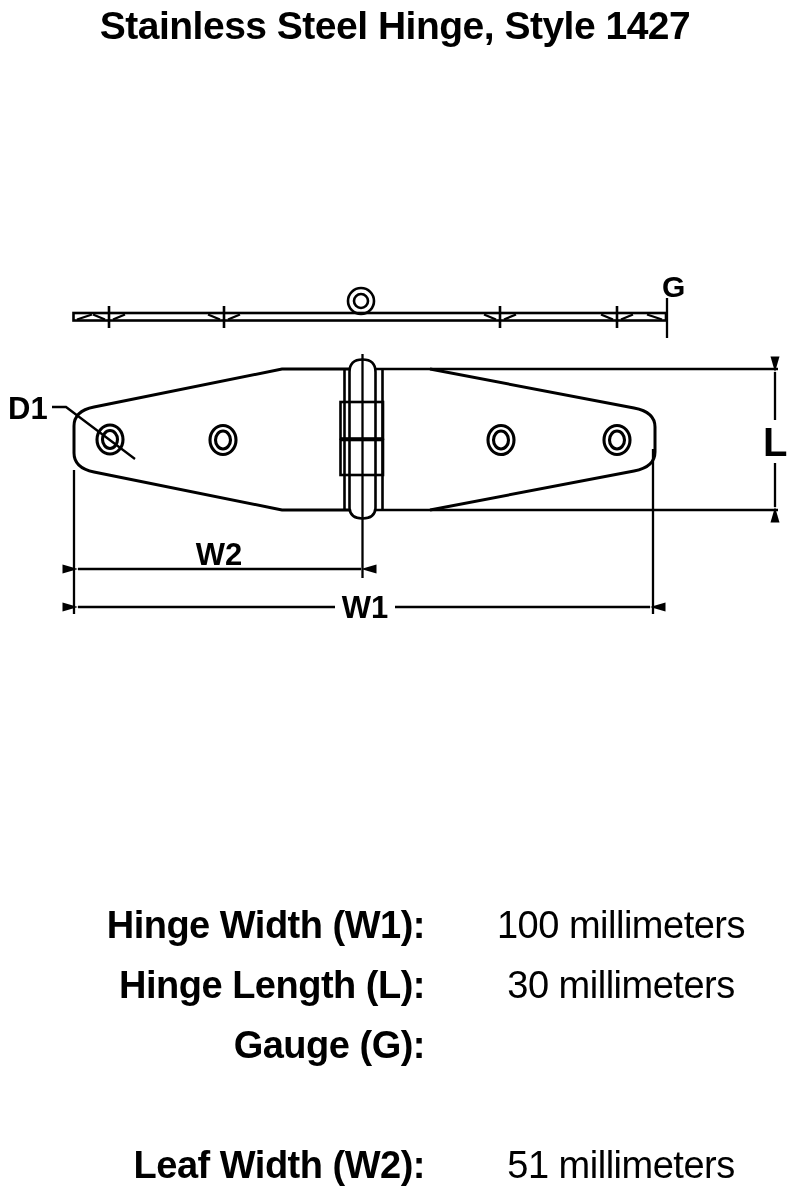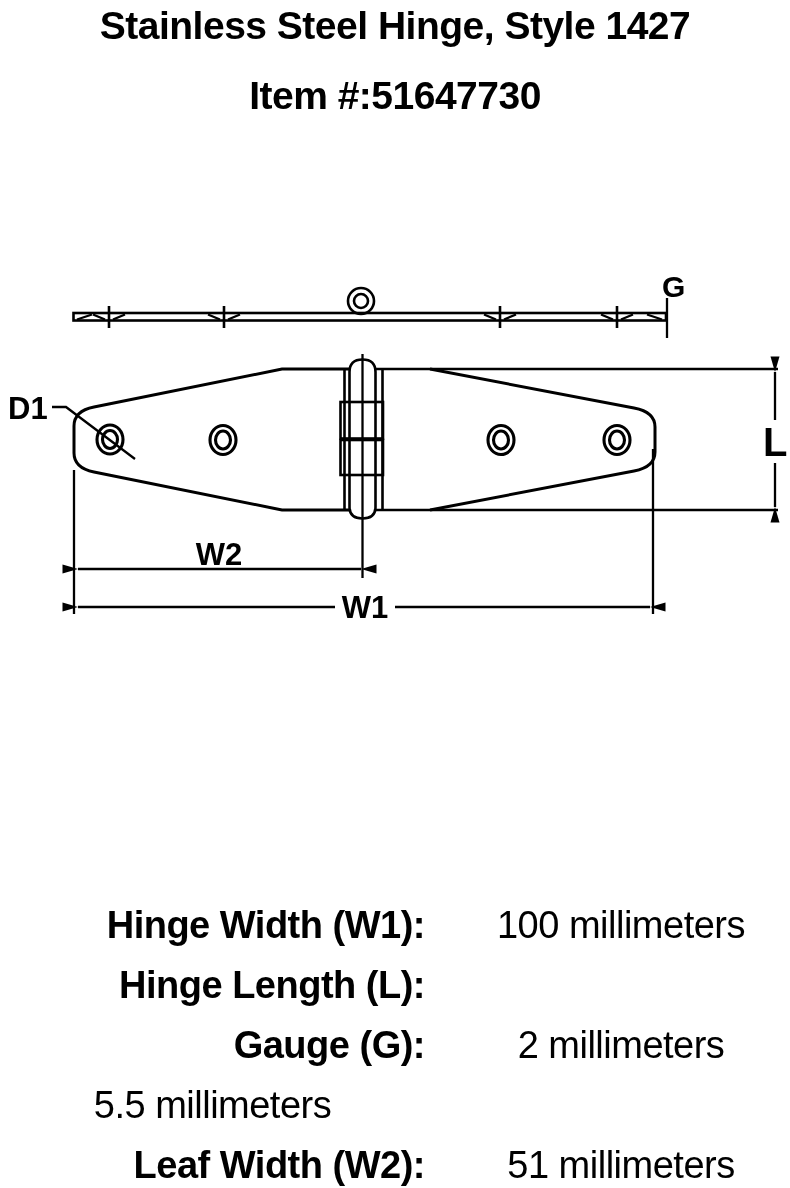--- a/index.html
+++ b/index.html
@@ -48,21 +48,20 @@
     text-align: center; font-weight: normal; font-size: 38px;
     letter-spacing: -0.5px; white-space: nowrap;
   }
 </style>
 </head>
 <body>
 
 <div class="page">
 
   <div class="title-line1">Stainless Steel Hinge, Style 1427</div>
-  <div class="title-line2">Item #:51647730</div>
 
   <svg class="drawing" viewBox="0 250 790 400">
     <defs>
       <marker id="arw" markerUnits="userSpaceOnUse" markerWidth="18" markerHeight="12" viewBox="0 -6 18 12" refX="0.5" refY="0" orient="auto-start-reverse">
         <path d="M0.5,0 L16,4.5 L16,-4.5 Z"></path>
       </marker>
     </defs>
 
     <g>
       <rect class="ml" x="73.5" y="313" width="592.5" height="7.5"></rect>
@@ -129,27 +128,26 @@
     </g>
   </svg>
 
   <div class="spec-table">
     <div class="spec-row">
       <div class="spec-label">Hinge Width (W1):</div>
       <div class="spec-value">100 millimeters</div>
     </div>
     <div class="spec-row">
       <div class="spec-label">Hinge Length (L):</div>
+      <div class="spec-value">30 millimeters</div>
     </div>
     <div class="spec-row">
       <div class="spec-label">Gauge (G):</div>
-      <div class="spec-value">2 millimeters</div>
     </div>
     <div class="spec-row">
-      <div class="spec-value">5.5 millimeters</div>
     </div>
     <div class="spec-row">
       <div class="spec-label">Leaf Width (W2):</div>
       <div class="spec-value">51 millimeters</div>
     </div>
   </div>
 
 </div>
 
 </body></html>

